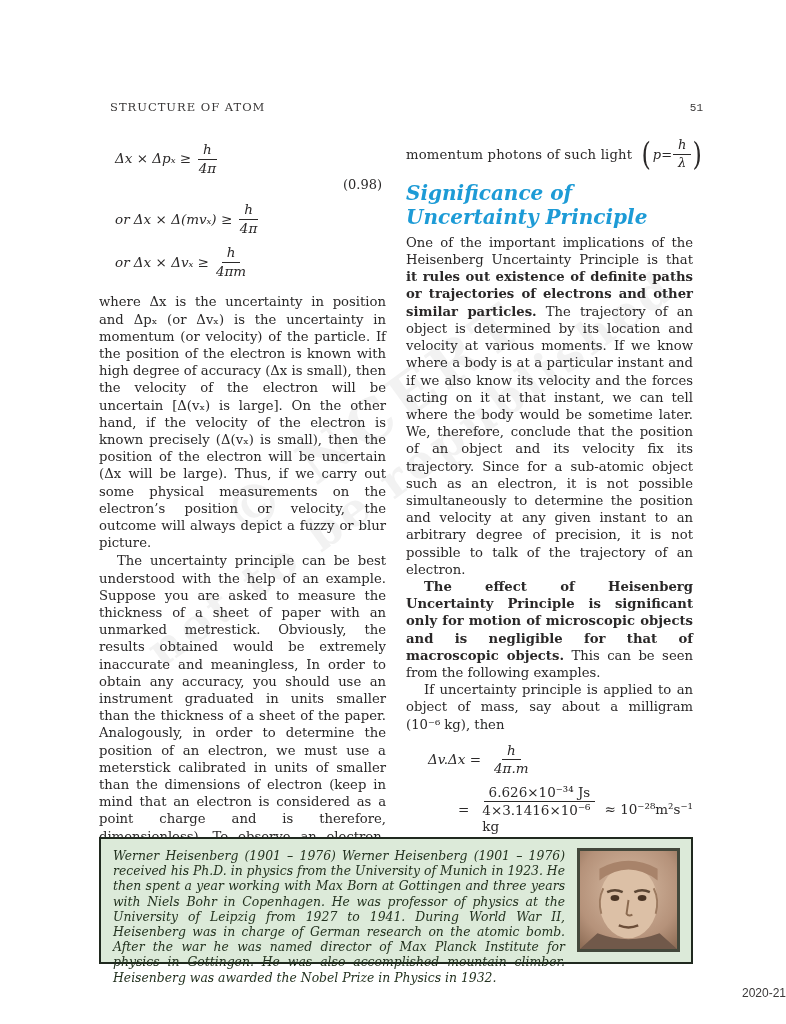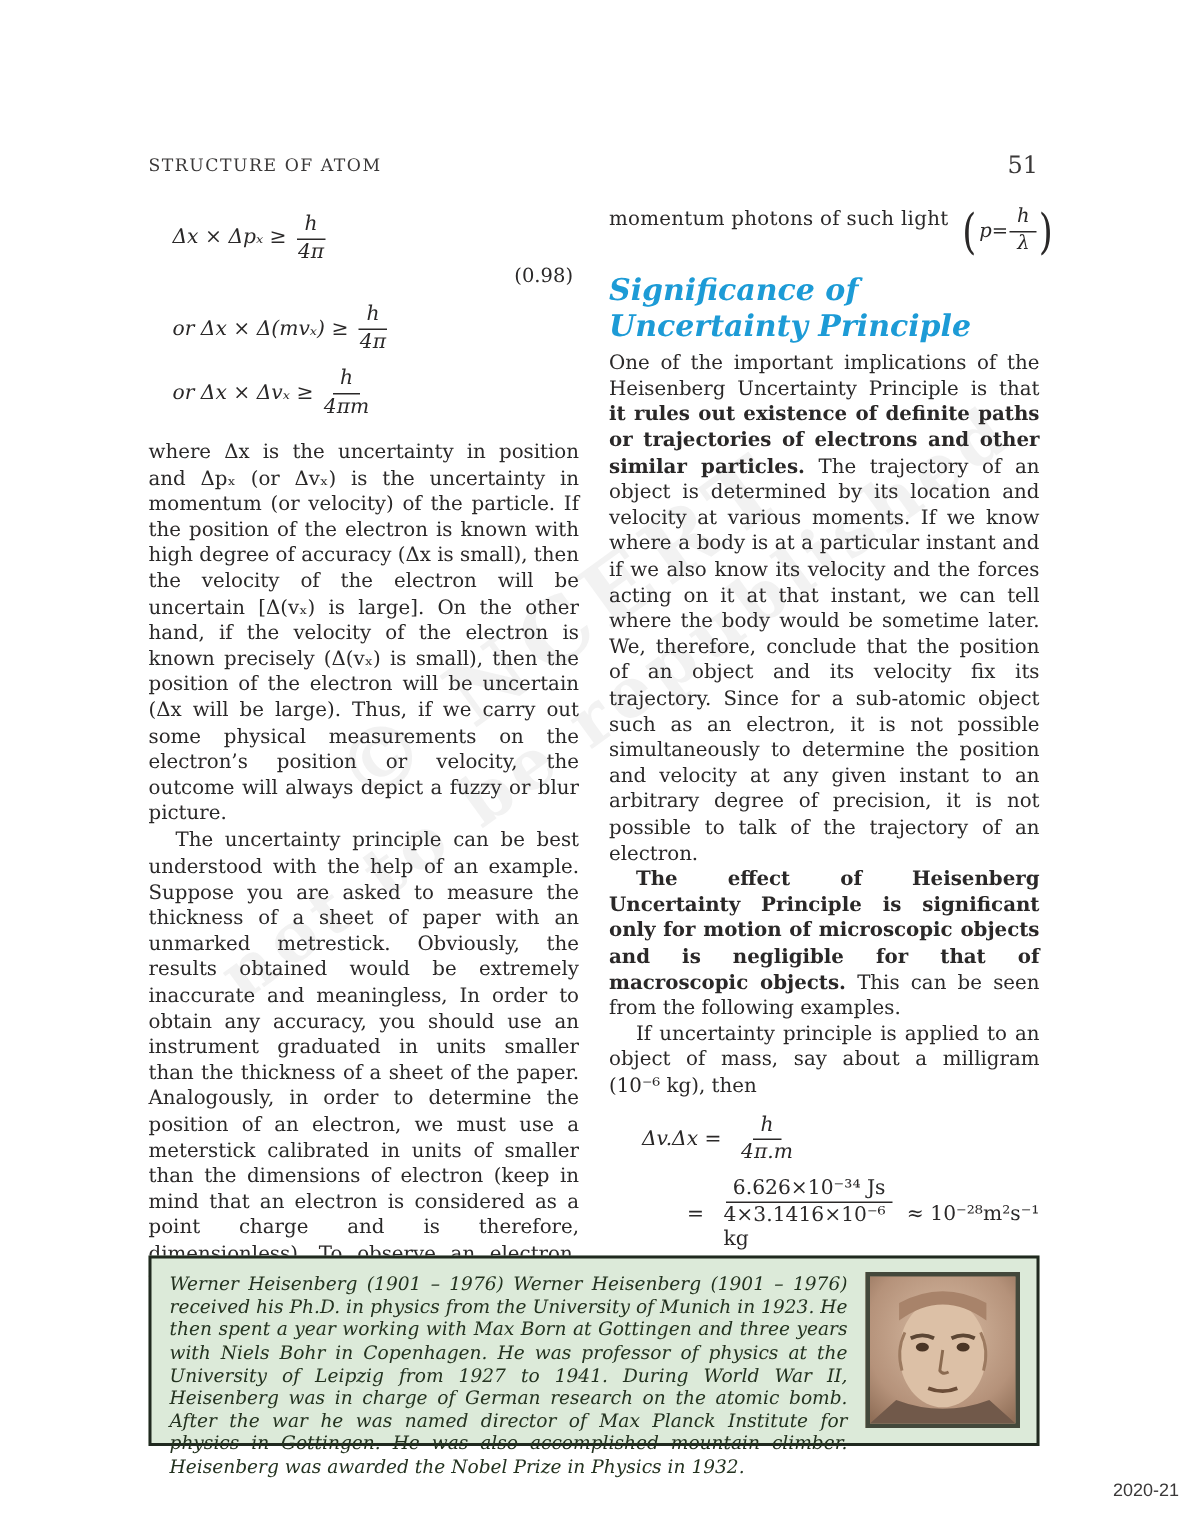--- a/index.html
+++ b/index.html
@@ -14,43 +14,43 @@
   .watermark {
     position:absolute; left:-60px; top:380px; width:900px;
     transform:rotate(-36deg); transform-origin:center;
     text-align:center; pointer-events:none; z-index:1;
     color:rgba(90,90,90,0.08); font-weight:bold; white-space:nowrap;
   }
   .watermark .wm1 { font-size:58px; letter-spacing:6px; }
   .watermark .wm2 { font-size:46px; letter-spacing:4px; }
   
   .header {
-    position:absolute; top:100px; left:99px; width:593px; z-index:2;
-    display:flex; justify-content:space-between; align-items:center;
+    position:absolute; top:100px; left:110px; width:593px; z-index:2;
+    display:flex; justify-content:space-between; align-items:flex-end;
     font-size:11.5px; letter-spacing:1px; color:#3a3838;
   }
-  .header .pagenum { font-size:16px; letter-spacing:0; }
+  .header .pagenum { font-size:11px; letter-spacing:0;font-family:Liberation Mono, monospace; }
   
   .columns {
     position:absolute; top:138px; left:99px; width:594px; z-index:2;
     display:flex; gap:20px;
   }
   .col { width:287px; font-size:13.2px; line-height:17.2px; text-align:justify; }
   p { margin:0; }
   .indent { text-indent:18px; }
   
   .eqs { margin:4px 0 14px 16px; font-size:13.5px; }
   .eq-row { display:flex; margin-bottom:9px;flex-direction:column; }
   .eq-main { display:inline-flex; align-items:center; font-style:italic; }
   .frac { display:inline-flex; flex-direction:column; align-items:center; margin-left:7px; font-style:italic; line-height:1.15; }
   .frac .num { border-bottom:1.2px solid #2a2828; padding:0 5px 1px; }
   .frac .den { padding-top:1px; }
   .eq-label { margin-left:auto; font-style:normal; font-size:13px; padding-right:4px; }
   
-  .lead-line { display:flex; margin-bottom:2px; }
+  .lead-line { display:flex; align-items:center; margin-bottom:2px; }
   .lead-text { white-space:nowrap; letter-spacing:0.2px; }
   .inline-formula { display:inline-flex; align-items:center; margin-left:8px; font-style:italic; font-size:13px; }
   .paren { font-size:32px; font-weight:300; font-style:normal; line-height:0.9; transform:scaleX(0.75); }
   .inline-formula .frac { margin-left:1px; }
   .heading {
     margin:10px 0 5px; font-size:20px; font-weight:bold; font-style:italic;
     text-align:left; line-height:1.2;
   }
   
   .r-eqs { margin:10px 0 0 22px; font-size:13.5px; }

